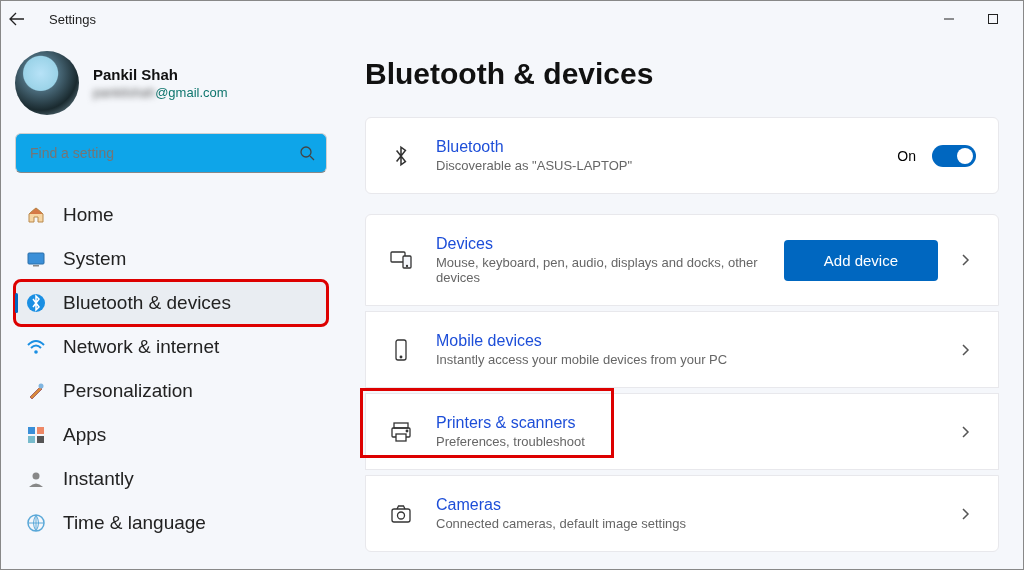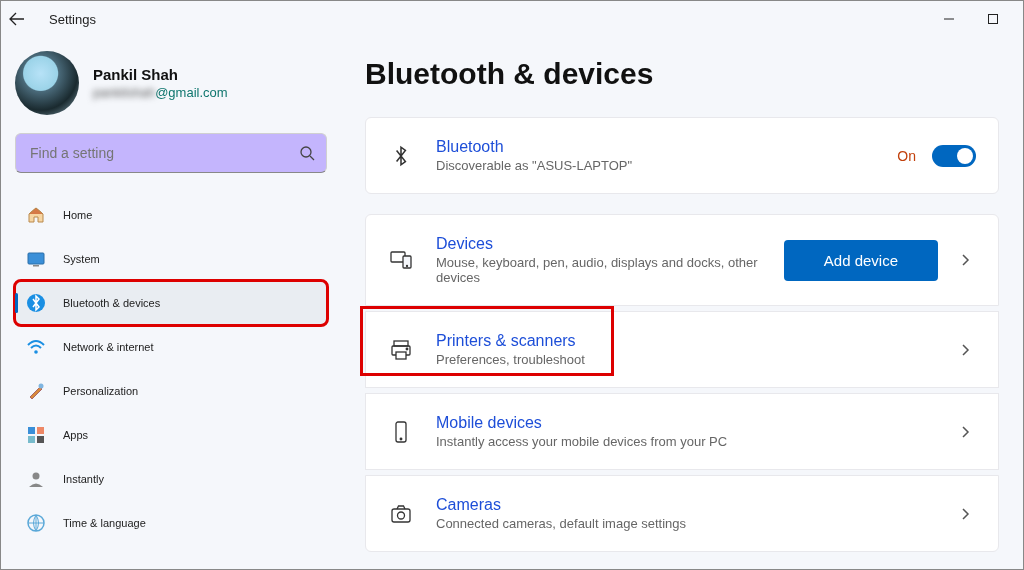--- a/index.html
+++ b/index.html
@@ -10,41 +10,41 @@
 .titlebar .spacer { flex: 1; }
 .titlebar .win-btn { width: 44px; height: 28px; display: flex; align-items: center; justify-content: center; cursor: pointer; }
 .layout { display: flex; height: calc(100% - 36px); justify-content: space-between; }
 .sidebar { width: 340px; padding: 10px 14px 0 14px; }
 .profile { display: flex; align-items: center; gap: 14px; margin-bottom: 18px; margin-top: 4px; }
 .avatar { width: 64px; height: 64px; border-radius: 50%; background: radial-gradient(circle at 40% 35%, #b7e2f7 0%, #9bd3e8 30%, #4a6a7a 32%, #1a2a2f 65%, #8aa8b5 100%); display:flex; align-items:center; justify-content:center; font-size:28px; }
 .profile-text .name { font-weight: 600; font-size: 15px; color: #111; }
 .profile-text .email { font-size: 13px; color: #555; filter: blur(3px); display:inline-block; }
 .profile-text .email-domain { font-size: 13px; color: #0f766e; }
 .search { position: relative; margin-bottom: 20px; }
-.search input { width: 100%; height: 40px; border: 1px solid #d0d0d0; border-bottom: 1.5px solid #888; border-radius: 6px; padding: 0 40px 0 14px; font-size: 14px; background: #c4b5fd; outline: none; color:#333; }
+.search input { width: 100%; height: 40px; border: 1px solid #d0d0d0; border-bottom: 1.5px solid #888; border-radius: 6px; padding: 0 40px 0 14px; font-size: 14px; background: #0ea5e9; outline: none; color:#333; }
 .search .icon { position: absolute; right: 12px; top: 50%; transform: translateY(-50%); color: #444; }
 .nav { list-style: none; }
-.nav li { display: flex; align-items: center; height: 44px; padding: 0 10px; border-radius: 6px; font-size: 11px; color: #222; cursor: pointer; gap: 16px; }
+.nav li { display: flex; align-items: center; height: 44px; padding: 0 10px; border-radius: 6px; font-size: 19px; color: #222; cursor: pointer; gap: 16px; }
 .nav li .nav-icon { width: 22px; height: 22px; display: flex; align-items: center; justify-content: center; }
 .nav li.active { background: #e9edf2; position: relative; }
 .nav li.active::before { content:""; position:absolute; left:0; top:12px; bottom:12px; width:3px; background:#0067c0; border-radius:2px; }
 .highlight-red { outline: 3px solid #d00; outline-offset: -1px; }
 .main { flex: 1; padding: 20px 24px 0 24px; }
 .page-title { font-size: 30px; font-weight: 600; color: #111; margin-bottom: 26px; }
 .card-group { display:flex; flex-direction:column; gap: 6px; }
 .card { background: #fff; border: 1px solid #e8e8ec; border-radius: 6px; padding: 20px 22px; display: flex; align-items: center; gap: 22px; }
 .card.joined-top { border-radius: 6px 6px 0 0; margin-bottom:-1px; }
 .card.joined-mid { border-radius: 0; margin-bottom:-1px; }
 .card.joined-bot { border-radius: 0 0 6px 6px; margin-bottom:-1px; }
 .card .card-icon { width: 26px; height: 26px; display:flex; align-items:center; justify-content:center; color:#333; flex-shrink:0; }
 .card .card-text { flex: 1; min-width:0; }
 .card .card-title { font-size: 16px; color:#1d4ed8; }
 .card .card-sub { font-size: 13px; color:#666; margin-top:2px; }
 .card .right { display:flex; align-items:center; gap:16px; }
-.toggle-label { font-size: 14px; color:#c2410c; }
+.toggle-label { font-size: 14px; color:#000000; }
 .toggle { width: 44px; height: 22px; background:#0067c0; border-radius: 11px; position: relative; cursor:pointer; }
 .toggle::after { content:""; position:absolute; right:3px; top:3px; width:16px; height:16px; background:#fff; border-radius:50%; }
 .add-btn { background:#0067c0; color:#fff; border:none; border-radius:4px; padding:12px 40px; font-size:15px; cursor:pointer; }
 .chevron { color:#555; font-size:16px; cursor:pointer; padding:0 6px; }
 .printer-hl { position:relative; }
 .printer-hl::after { content:""; position:absolute; left:-6px; top:-6px; width: 248px; height: 64px; border:3px solid #d00; pointer-events:none; }
 svg { display:block; }
 </style>
 </head>
 <body>
@@ -209,20 +209,40 @@
         <div class="right">
           <button class="add-btn">Add device</button>
           <span class="chevron">
             <svg width="10" height="14" viewBox="0 0 10 14" fill="none" stroke="#555" stroke-width="1.5">
                 <path d="M3 2 L8 7 L3 12"></path>
               </svg>
           </span>
         </div>
       </div>
 
+      <div class="card joined-mid">
+        <div class="card-icon">
+          <svg width="24" height="24" viewBox="0 0 24 24" fill="none" stroke="#333" stroke-width="1.3">
+              <rect x="7" y="2" width="10" height="20" rx="2"></rect>
+              <circle cx="12" cy="19" r="0.8" fill="#333"></circle>
+            </svg>
+        </div>
+        <div class="card-text">
+          <div class="card-title">Mobile devices</div>
+          <div class="card-sub">Instantly access your mobile devices from your PC</div>
+        </div>
+        <div class="right">
+          <span class="chevron">
+            <svg width="10" height="14" viewBox="0 0 10 14" fill="none" stroke="#555" stroke-width="1.5">
+                <path d="M3 2 L8 7 L3 12"></path>
+              </svg>
+          </span>
+        </div>
+      </div>
+
       <div class="card joined-mid printer-hl">
         <div class="card-icon">
           <svg width="24" height="24" viewBox="0 0 24 24" fill="none" stroke="#333" stroke-width="1.3">
               <rect x="5" y="3" width="14" height="5"></rect>
               <rect x="3" y="8" width="18" height="9" rx="1"></rect>
               <rect x="7" y="14" width="10" height="7" fill="#fff"></rect>
               <circle cx="18" cy="11" r="0.8" fill="#333"></circle>
             </svg>
         </div>
         <div class="card-text">
@@ -231,40 +251,20 @@
         </div>
         <div class="right">
           <span class="chevron">
             <svg width="10" height="14" viewBox="0 0 10 14" fill="none" stroke="#555" stroke-width="1.5">
                 <path d="M3 2 L8 7 L3 12"></path>
               </svg>
           </span>
         </div>
       </div>
 
-      <div class="card joined-mid">
-        <div class="card-icon">
-          <svg width="24" height="24" viewBox="0 0 24 24" fill="none" stroke="#333" stroke-width="1.3">
-              <rect x="7" y="2" width="10" height="20" rx="2"></rect>
-              <circle cx="12" cy="19" r="0.8" fill="#333"></circle>
-            </svg>
-        </div>
-        <div class="card-text">
-          <div class="card-title">Mobile devices</div>
-          <div class="card-sub">Instantly access your mobile devices from your PC</div>
-        </div>
-        <div class="right">
-          <span class="chevron">
-            <svg width="10" height="14" viewBox="0 0 10 14" fill="none" stroke="#555" stroke-width="1.5">
-                <path d="M3 2 L8 7 L3 12"></path>
-              </svg>
-          </span>
-        </div>
-      </div>
-
       <div class="card joined-bot">
         <div class="card-icon">
           <svg width="24" height="24" viewBox="0 0 24 24" fill="none" stroke="#333" stroke-width="1.3">
               <rect x="3" y="7" width="18" height="13" rx="2"></rect>
               <path d="M8 7 L9.5 4 H14.5 L16 7"></path>
               <circle cx="12" cy="13.5" r="3.5"></circle>
             </svg>
         </div>
         <div class="card-text">
           <div class="card-title">Cameras</div>

